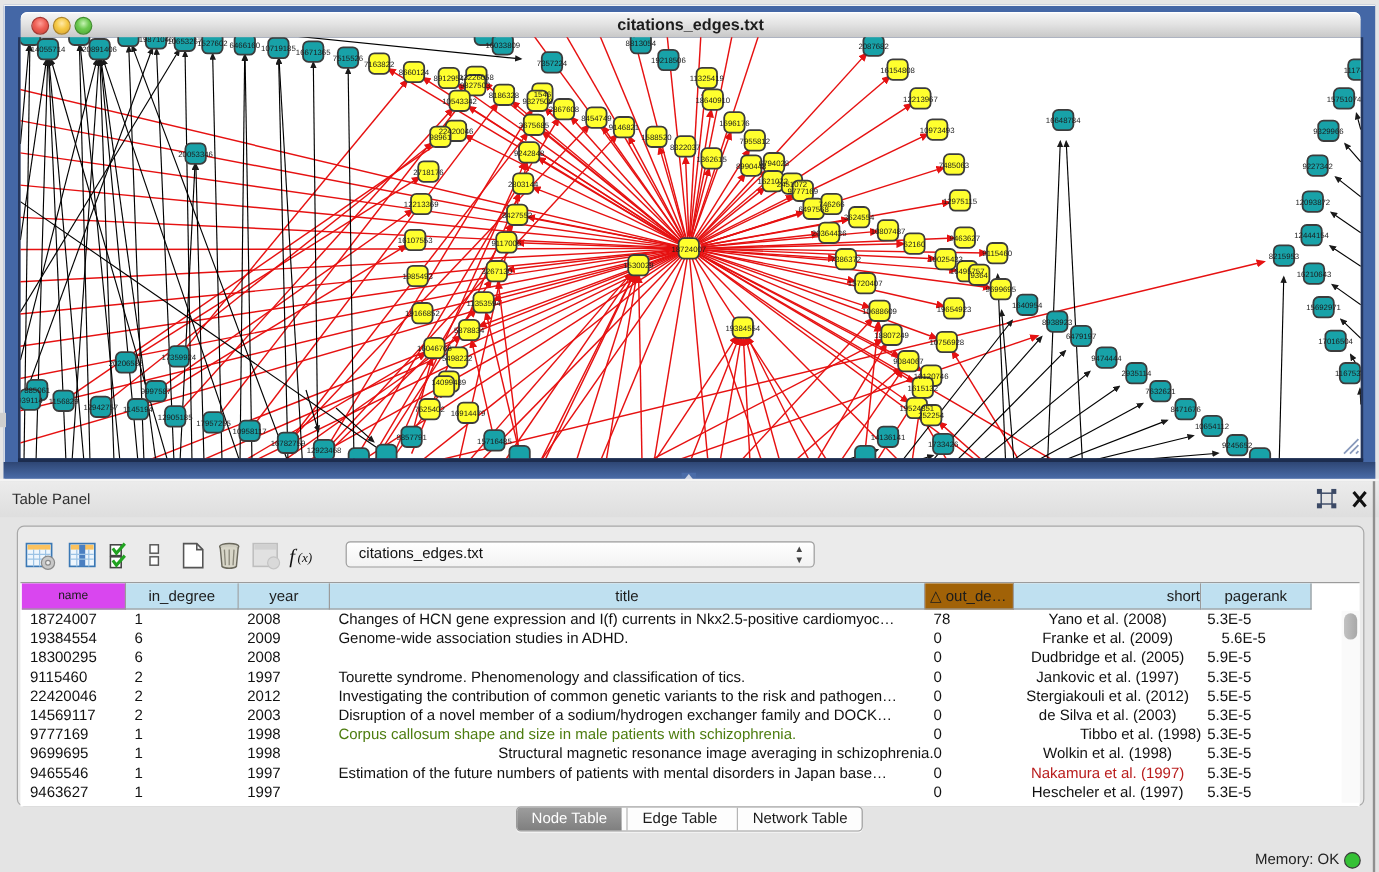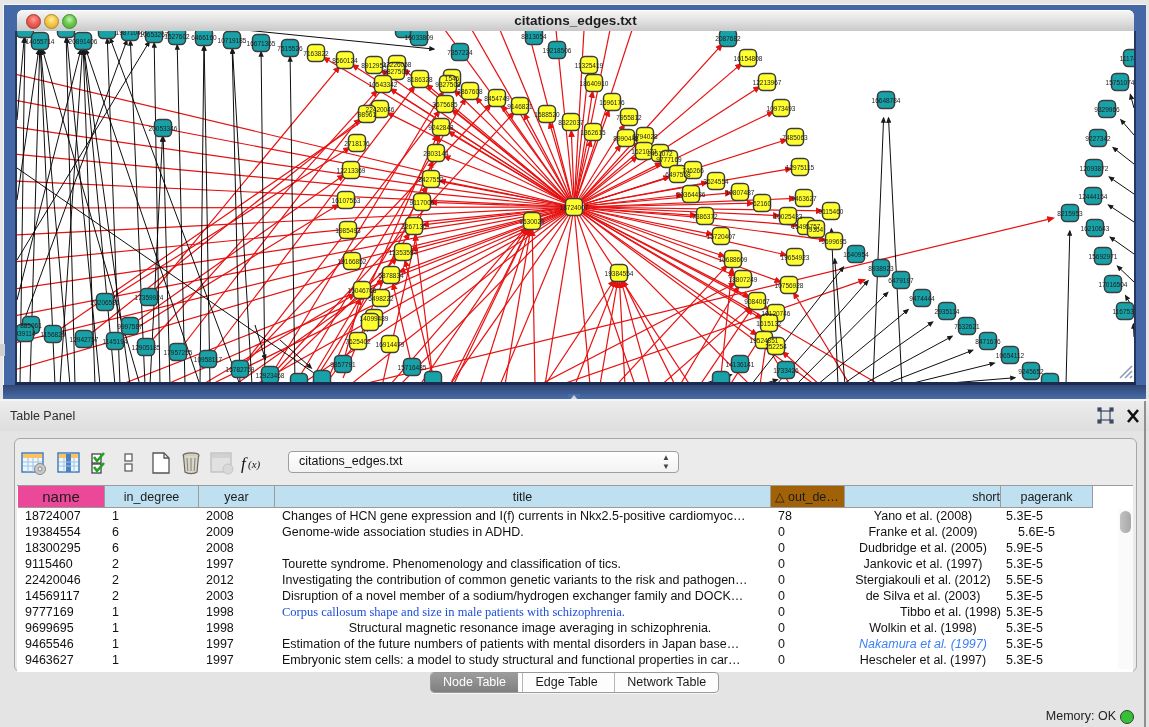--- a/index.html
+++ b/index.html
@@ -586,21 +586,21 @@
 </g>
 </svg>
 
     <div class="abs" style="left:273px;top:12px;width:389px;height:20px;background:linear-gradient(#ffffff,#f2f2f2);border:1px solid #9e9e9e;border-radius:4px;">
       <div class="abs" style="left:10px;top:2px;font-size:12.5px;color:#111;">citations_edges.txt</div>
       <div class="abs" style="right:8px;top:1px;font-size:8px;color:#444;line-height:9px;">▲<br>▼</div>
     </div>
 
     <div class="abs" style="left:2px;top:46px;width:1116px;height:186px;background:#ffffff;border-top:1px solid #9b9b9b;">
       <div class="abs" style="left:1px;top:0;width:1092px;height:184px;overflow:hidden;">
-        <div style="position:absolute;left:0px;top:0;width:87px;height:22px;background:#ec4899;border-right:1px solid #9b9b9b;border-bottom:1px solid #9b9b9b;box-sizing:border-box;text-align:center;line-height:22px;font-size:15px;color:#1c1c1c;">name</div>
+        <div style="position:absolute;left:0px;top:0;width:87px;height:22px;background:#d946ef;border-right:1px solid #9b9b9b;border-bottom:1px solid #9b9b9b;box-sizing:border-box;text-align:center;line-height:22px;font-size:10px;color:#1c1c1c;">name</div>
           <div style="position:absolute;left:87px;top:0;width:94px;height:22px;background:#bfe0f0;border-right:1px solid #9b9b9b;border-bottom:1px solid #9b9b9b;box-sizing:border-box;text-align:center;line-height:22px;font-size:12.5px;color:#1c1c1c;">in_degree</div>
           <div style="position:absolute;left:181px;top:0;width:76px;height:22px;background:#bfe0f0;border-right:1px solid #9b9b9b;border-bottom:1px solid #9b9b9b;box-sizing:border-box;text-align:center;line-height:22px;font-size:12.5px;color:#1c1c1c;">year</div>
           <div style="position:absolute;left:257px;top:0;width:496px;height:22px;background:#bfe0f0;border-right:1px solid #9b9b9b;border-bottom:1px solid #9b9b9b;box-sizing:border-box;text-align:center;line-height:22px;font-size:12.5px;color:#1c1c1c;">title</div>
           <div style="position:absolute;left:753px;top:0;width:74px;height:22px;background:#a16207;border-right:1px solid #9b9b9b;border-bottom:1px solid #9b9b9b;box-sizing:border-box;text-align:left;padding-left:4px;line-height:22px;font-size:12.5px;color:#1c1c1c;">△ out_de…</div>
           <div style="position:absolute;left:827px;top:0;width:156px;height:22px;background:#bfe0f0;border-right:1px solid #9b9b9b;border-bottom:1px solid #9b9b9b;box-sizing:border-box;text-align:right;line-height:22px;font-size:12.5px;color:#1c1c1c;">short</div>
           <div style="position:absolute;left:983px;top:0;width:92px;height:22px;background:#bfe0f0;border-right:1px solid #9b9b9b;border-bottom:1px solid #9b9b9b;box-sizing:border-box;text-align:center;line-height:22px;font-size:12.5px;color:#1c1c1c;">pagerank</div>
           <div style="position:absolute;left:0px;top:22px;width:87px;height:16px;text-align:left;padding-left:7px;font-size:12.5px;line-height:16px;color:#111;white-space:nowrap;overflow:hidden;">18724007</div>
           <div style="position:absolute;left:87px;top:22px;width:94px;height:16px;text-align:left;padding-left:7px;font-size:12.5px;line-height:16px;color:#111;white-space:nowrap;overflow:hidden;">1</div>
           <div style="position:absolute;left:181px;top:22px;width:76px;height:16px;text-align:left;padding-left:7px;font-size:12.5px;line-height:16px;color:#111;white-space:nowrap;overflow:hidden;">2008</div>
           <div style="position:absolute;left:257px;top:22px;width:496px;height:16px;text-align:left;padding-left:7px;font-size:12.5px;line-height:16px;color:#111;white-space:nowrap;overflow:hidden;">Changes of HCN gene expression and I(f) currents in Nkx2.5-positive cardiomyoc…</div>
@@ -637,42 +637,41 @@
           <div style="position:absolute;left:0px;top:102px;width:87px;height:16px;text-align:left;padding-left:7px;font-size:12.5px;line-height:16px;color:#111;white-space:nowrap;overflow:hidden;">14569117</div>
           <div style="position:absolute;left:87px;top:102px;width:94px;height:16px;text-align:left;padding-left:7px;font-size:12.5px;line-height:16px;color:#111;white-space:nowrap;overflow:hidden;">2</div>
           <div style="position:absolute;left:181px;top:102px;width:76px;height:16px;text-align:left;padding-left:7px;font-size:12.5px;line-height:16px;color:#111;white-space:nowrap;overflow:hidden;">2003</div>
           <div style="position:absolute;left:257px;top:102px;width:496px;height:16px;text-align:left;padding-left:7px;font-size:12.5px;line-height:16px;color:#111;white-space:nowrap;overflow:hidden;">Disruption of a novel member of a sodium/hydrogen exchanger family and DOCK…</div>
           <div style="position:absolute;left:753px;top:102px;width:74px;height:16px;text-align:left;padding-left:7px;font-size:12.5px;line-height:16px;color:#111;white-space:nowrap;overflow:hidden;">0</div>
           <div style="position:absolute;left:827px;top:102px;width:156px;height:16px;text-align:center;padding-left:0;font-size:12.5px;line-height:16px;color:#111;white-space:nowrap;overflow:hidden;">de Silva et al. (2003)</div>
           <div style="position:absolute;left:983px;top:102px;width:92px;height:16px;text-align:left;padding-left:5px;font-size:12.5px;line-height:16px;color:#111;white-space:nowrap;overflow:hidden;">5.3E-5</div>
           <div style="position:absolute;left:0px;top:118px;width:87px;height:16px;text-align:left;padding-left:7px;font-size:12.5px;line-height:16px;color:#111;white-space:nowrap;overflow:hidden;">9777169</div>
           <div style="position:absolute;left:87px;top:118px;width:94px;height:16px;text-align:left;padding-left:7px;font-size:12.5px;line-height:16px;color:#111;white-space:nowrap;overflow:hidden;">1</div>
           <div style="position:absolute;left:181px;top:118px;width:76px;height:16px;text-align:left;padding-left:7px;font-size:12.5px;line-height:16px;color:#111;white-space:nowrap;overflow:hidden;">1998</div>
-          <div style="position:absolute;left:257px;top:118px;width:496px;height:16px;text-align:left;padding-left:7px;font-size:12.5px;line-height:16px;color:#1d4ed8;white-space:nowrap;overflow:hidden;font-family:Liberation Serif, serif;">Corpus callosum shape and size in male patients with schizophrenia.</div>
+          <div style="position:absolute;left:257px;top:118px;width:496px;height:16px;text-align:left;padding-left:7px;font-size:12.5px;line-height:16px;color:#4d7c0f;white-space:nowrap;overflow:hidden;">Corpus callosum shape and size in male patients with schizophrenia.</div>
           <div style="position:absolute;left:753px;top:118px;width:74px;height:16px;text-align:left;padding-left:7px;font-size:12.5px;line-height:16px;color:#111;white-space:nowrap;overflow:hidden;">0</div>
           <div style="position:absolute;left:827px;top:118px;width:156px;height:16px;text-align:right;padding-left:0;font-size:12.5px;line-height:16px;color:#111;white-space:nowrap;overflow:hidden;">Tibbo et al. (1998)</div>
           <div style="position:absolute;left:983px;top:118px;width:92px;height:16px;text-align:left;padding-left:5px;font-size:12.5px;line-height:16px;color:#111;white-space:nowrap;overflow:hidden;">5.3E-5</div>
           <div style="position:absolute;left:0px;top:134px;width:87px;height:16px;text-align:left;padding-left:7px;font-size:12.5px;line-height:16px;color:#111;white-space:nowrap;overflow:hidden;">9699695</div>
           <div style="position:absolute;left:87px;top:134px;width:94px;height:16px;text-align:left;padding-left:7px;font-size:12.5px;line-height:16px;color:#111;white-space:nowrap;overflow:hidden;">1</div>
           <div style="position:absolute;left:181px;top:134px;width:76px;height:16px;text-align:left;padding-left:7px;font-size:12.5px;line-height:16px;color:#111;white-space:nowrap;overflow:hidden;">1998</div>
-          <div style="position:absolute;left:257px;top:134px;width:496px;height:16px;text-align:center;padding-left:7px;font-size:12.5px;line-height:16px;color:#111;white-space:nowrap;overflow:hidden;">Structural magnetic resonance image averaging in schizophrenia.</div>
+          <div style="position:absolute;left:257px;top:134px;width:496px;height:16px;text-align:right;padding-left:7px;font-size:12.5px;line-height:16px;color:#111;white-space:nowrap;overflow:hidden;">Structural magnetic resonance image averaging in schizophrenia.</div>
           <div style="position:absolute;left:753px;top:134px;width:74px;height:16px;text-align:left;padding-left:7px;font-size:12.5px;line-height:16px;color:#111;white-space:nowrap;overflow:hidden;">0</div>
           <div style="position:absolute;left:827px;top:134px;width:156px;height:16px;text-align:center;padding-left:0;font-size:12.5px;line-height:16px;color:#111;white-space:nowrap;overflow:hidden;">Wolkin et al. (1998)</div>
           <div style="position:absolute;left:983px;top:134px;width:92px;height:16px;text-align:left;padding-left:5px;font-size:12.5px;line-height:16px;color:#111;white-space:nowrap;overflow:hidden;">5.3E-5</div>
           <div style="position:absolute;left:0px;top:150px;width:87px;height:16px;text-align:left;padding-left:7px;font-size:12.5px;line-height:16px;color:#111;white-space:nowrap;overflow:hidden;">9465546</div>
           <div style="position:absolute;left:87px;top:150px;width:94px;height:16px;text-align:left;padding-left:7px;font-size:12.5px;line-height:16px;color:#111;white-space:nowrap;overflow:hidden;">1</div>
           <div style="position:absolute;left:181px;top:150px;width:76px;height:16px;text-align:left;padding-left:7px;font-size:12.5px;line-height:16px;color:#111;white-space:nowrap;overflow:hidden;">1997</div>
           <div style="position:absolute;left:257px;top:150px;width:496px;height:16px;text-align:left;padding-left:7px;font-size:12.5px;line-height:16px;color:#111;white-space:nowrap;overflow:hidden;">Estimation of the future numbers of patients with mental disorders in Japan base…</div>
           <div style="position:absolute;left:753px;top:150px;width:74px;height:16px;text-align:left;padding-left:7px;font-size:12.5px;line-height:16px;color:#111;white-space:nowrap;overflow:hidden;">0</div>
-          <div style="position:absolute;left:827px;top:150px;width:156px;height:16px;text-align:center;padding-left:0;font-size:12.5px;line-height:16px;color:#3b82f6;white-space:nowrap;overflow:hidden;font-style:italic;">Nakamura et al. (1997)</div>
+          <div style="position:absolute;left:827px;top:150px;width:156px;height:16px;text-align:center;padding-left:0;font-size:12.5px;line-height:16px;color:#b91c1c;white-space:nowrap;overflow:hidden;">Nakamura et al. (1997)</div>
           <div style="position:absolute;left:983px;top:150px;width:92px;height:16px;text-align:left;padding-left:5px;font-size:12.5px;line-height:16px;color:#111;white-space:nowrap;overflow:hidden;">5.3E-5</div>
           <div style="position:absolute;left:0px;top:166px;width:87px;height:16px;text-align:left;padding-left:7px;font-size:12.5px;line-height:16px;color:#111;white-space:nowrap;overflow:hidden;">9463627</div>
           <div style="position:absolute;left:87px;top:166px;width:94px;height:16px;text-align:left;padding-left:7px;font-size:12.5px;line-height:16px;color:#111;white-space:nowrap;overflow:hidden;">1</div>
           <div style="position:absolute;left:181px;top:166px;width:76px;height:16px;text-align:left;padding-left:7px;font-size:12.5px;line-height:16px;color:#111;white-space:nowrap;overflow:hidden;">1997</div>
-          <div style="position:absolute;left:257px;top:166px;width:496px;height:16px;text-align:left;padding-left:7px;font-size:12.5px;line-height:16px;color:#111;white-space:nowrap;overflow:hidden;">Embryonic stem cells: a model to study structural and functional properties in car…</div>
           <div style="position:absolute;left:753px;top:166px;width:74px;height:16px;text-align:left;padding-left:7px;font-size:12.5px;line-height:16px;color:#111;white-space:nowrap;overflow:hidden;">0</div>
           <div style="position:absolute;left:827px;top:166px;width:156px;height:16px;text-align:center;padding-left:0;font-size:12.5px;line-height:16px;color:#111;white-space:nowrap;overflow:hidden;">Hescheler et al. (1997)</div>
           <div style="position:absolute;left:983px;top:166px;width:92px;height:16px;text-align:left;padding-left:5px;font-size:12.5px;line-height:16px;color:#111;white-space:nowrap;overflow:hidden;">5.3E-5</div>
       </div>
 
       <div class="abs" style="left:1101px;top:23px;width:15px;height:160px;background:#fafafa;">
         <div class="abs" style="left:2px;top:2px;width:11px;height:22px;border-radius:6px;background:linear-gradient(90deg,#c2c2c2,#a8a8a8);"></div>
       </div>
     </div>
   </div>

